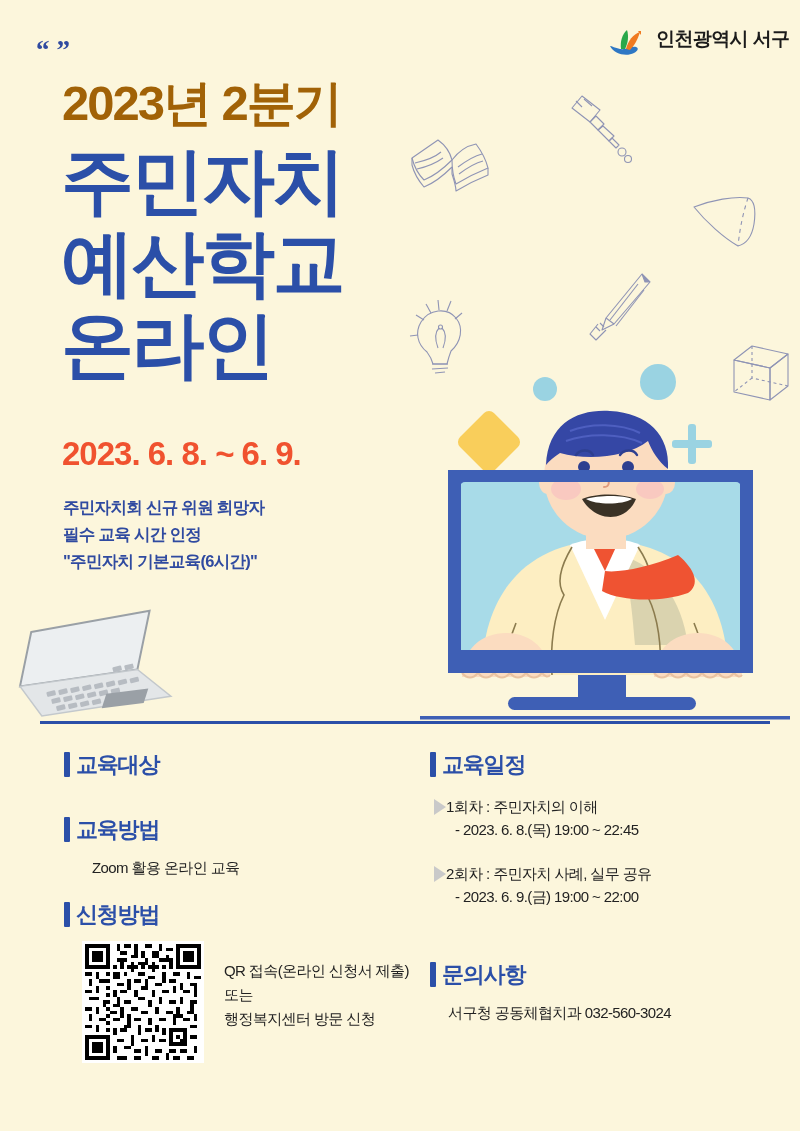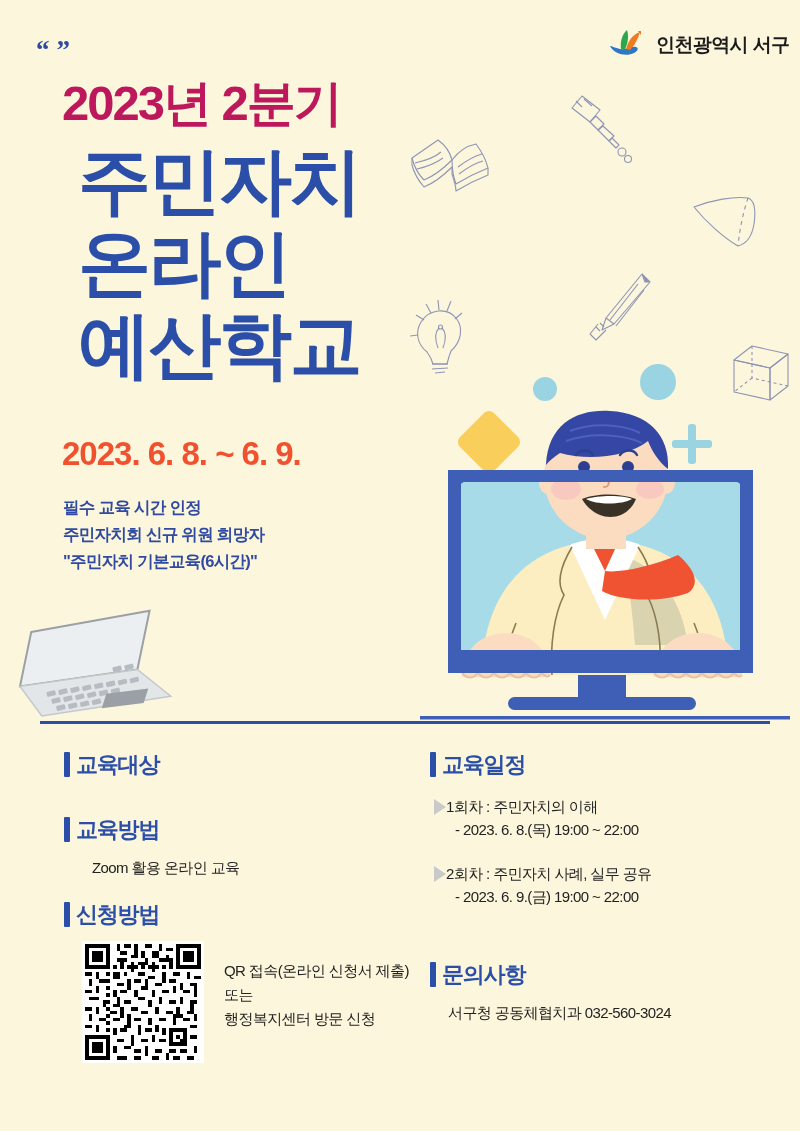--- a/index.html
+++ b/index.html
@@ -17,21 +17,21 @@
     font-family: "Liberation Sans", "DejaVu Sans", sans-serif;
     -webkit-font-smoothing: antialiased;
   }
 
   
   .logo-wrap {
     position: absolute;
     top: 26px;
     left: 608px;
     display: flex;
-    align-items: flex-end;
+    align-items: flex-start;
     gap: 8px;
   }
   .logo-mark { width: 40px; height: 32px; display: block; }
   .logo-text {
     font-size: 19px;
     font-weight: bold;
     color: #1b1b1b;
     letter-spacing: -0.6px;
     white-space: nowrap;
   }
@@ -62,29 +62,29 @@
     padding-top: 4px;
   }
 
   
   .headline-year {
     position: absolute;
     top: 78px;
     left: 62px;
     font-size: 49px;
     font-weight: bold;
-    color: #be185d;
+    color: #a16207;
     letter-spacing: -2px;
     line-height: 1.05;
     white-space: nowrap;
   }
   .headline-main {
     position: absolute;
     top: 140px;
-    left: 78px;
+    left: 61px;
     font-size: 73px;
     font-weight: bold;
     color: #2b4fa8;
     letter-spacing: -2.5px;
     line-height: 1.12;
   }
   .headline-main div { white-space: nowrap; }
   .headline-date {
     position: absolute;
     top: 435px;
@@ -244,27 +244,27 @@
   </div>
 
   <div class="quote-line">
     <span class="qmark">“</span>
     <span class="qmark close">”</span>
   </div>
 
   <div class="headline-year">2023년 2분기</div>
   <div class="headline-main">
     <div>주민자치</div>
+    <div>예산학교</div>
     <div>온라인</div>
-    <div>예산학교</div>
   </div>
   <div class="headline-date">2023. 6. 8. ~ 6. 9.</div>
   <div class="headline-sub">
+    <div>주민자치회 신규 위원 희망자</div>
     <div>필수 교육 시간 인정</div>
-    <div>주민자치회 신규 위원 희망자</div>
     <div>"주민자치 기본교육(6시간)"</div>
   </div>
 
   <div class="doodle" style="left:408px; top:130px;">
     <svg width="86" height="70" viewBox="0 0 86 70" fill="none" stroke="#8f94b5" stroke-width="1.1" stroke-linejoin="round">
       <path d="M4 28 L30 10 C37 15, 42 22, 44 30 C36 38, 26 46, 16 50 C10 44, 6 36, 4 28Z"></path>
       <path d="M44 30 C50 22, 58 16, 68 14 C74 22, 78 30, 80 38 C70 42, 58 48, 48 54 C45 46, 44 38, 44 30Z"></path>
       <path d="M4 28 L4 35 C6 43, 10 50, 16 57 C26 53, 36 45, 44 37"></path>
       <path d="M44 37 L44 44 C46 50, 48 56, 48 61 C58 55, 70 49, 80 45 L80 38"></path>
       <path d="M7 33 C16 31, 26 28, 33 22"></path>
@@ -639,21 +639,21 @@
     <div class="sec-head">
       <span class="sec-bar"></span>
       <span class="sec-title">교육일정</span>
     </div>
 
     <div style="padding-left:4px; margin-top:18px;">
       <div class="sched-item">
         <span class="tri-icon"></span>
         <span class="sched-txt">
           <div>1회차 : 주민자치의 이해</div>
-          <div class="l2">- 2023. 6. 8.(목) 19:00 ~ 22:00</div>
+          <div class="l2">- 2023. 6. 8.(목) 19:00 ~ 22:45</div>
         </span>
       </div>
       <div class="sched-item">
         <span class="tri-icon"></span>
         <span class="sched-txt">
           <div>2회차 : 주민자치 사례, 실무 공유</div>
           <div class="l2">- 2023. 6. 9.(금) 19:00 ~ 22:00</div>
         </span>
       </div>
     </div>

